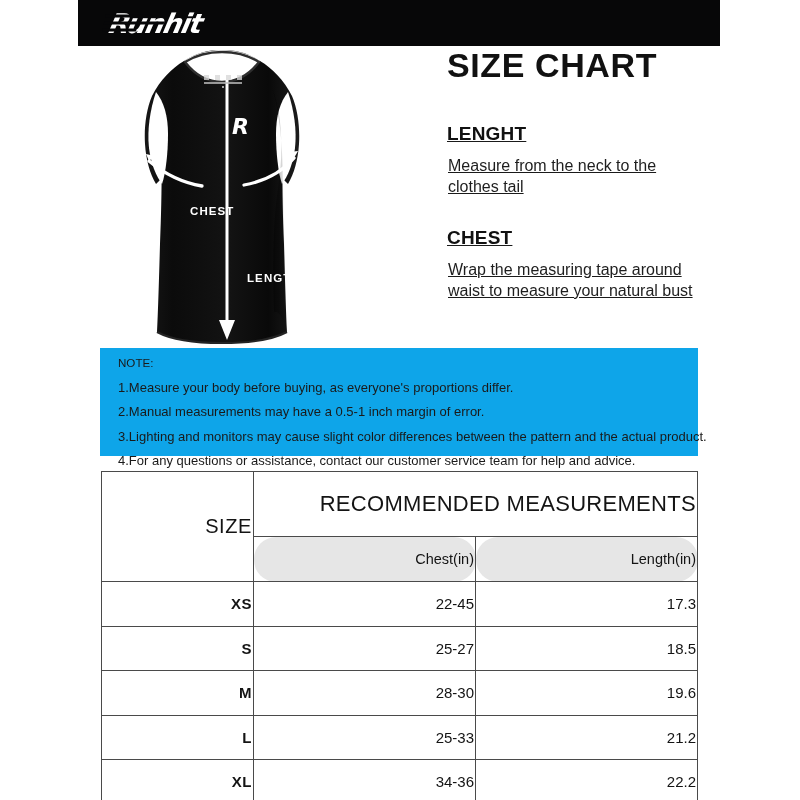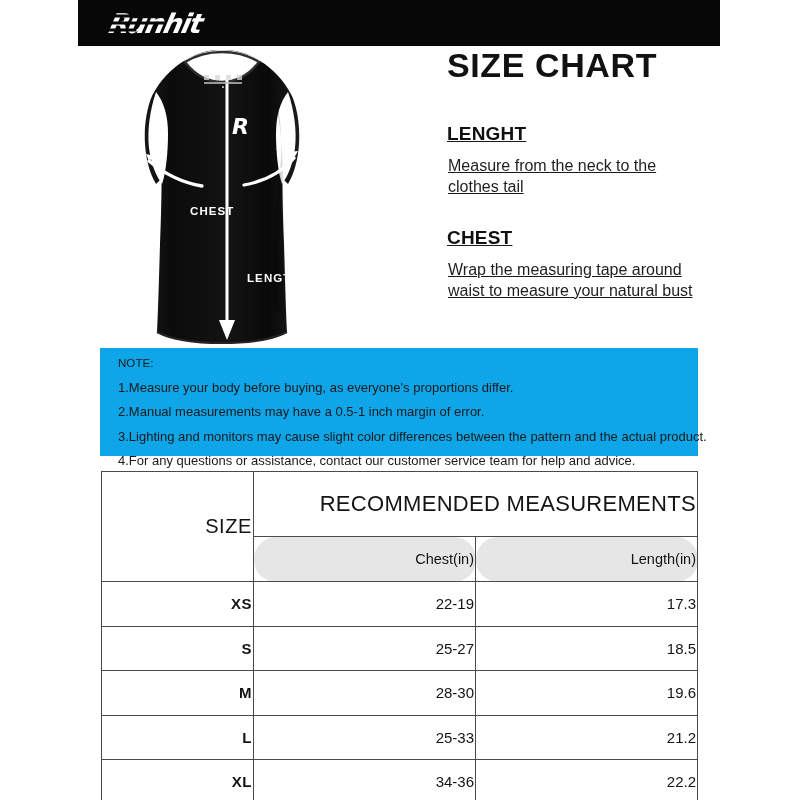--- a/index.html
+++ b/index.html
@@ -349,21 +349,21 @@
       <th class="th-recommended" colspan="2">RECOMMENDED MEASUREMENTS</th>
     </tr>
     <tr>
       <th class="th-sub col-chest">Chest(in)</th>
       <th class="th-sub col-length">Length(in)</th>
     </tr>
   </thead>
   <tbody>
     <tr>
       <td class="size-cell">XS</td>
-      <td>22-19</td>
+      <td>22-45</td>
       <td>17.3</td>
     </tr>
     <tr>
       <td class="size-cell">S</td>
       <td>25-27</td>
       <td>18.5</td>
     </tr>
     <tr>
       <td class="size-cell">M</td>
       <td>28-30</td>

